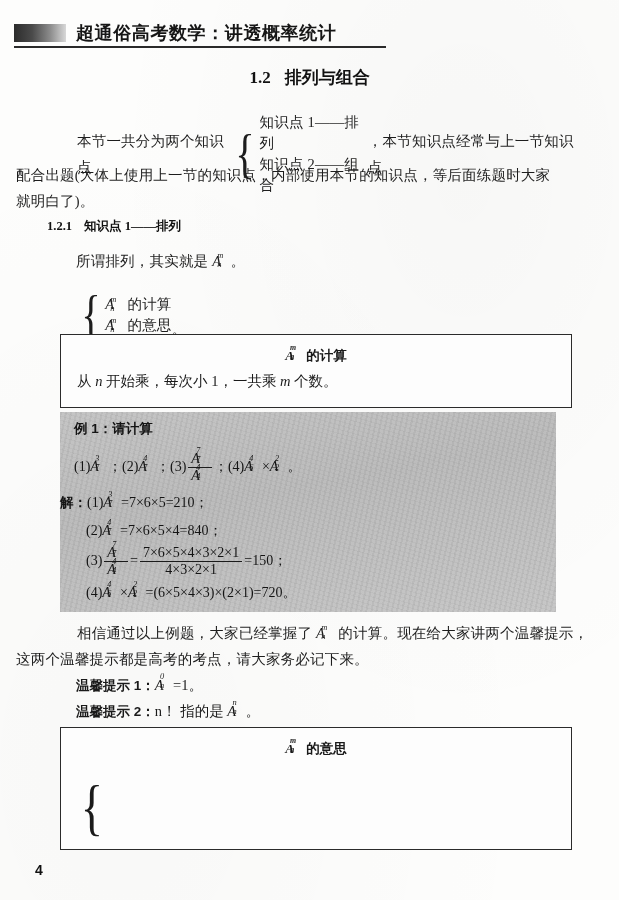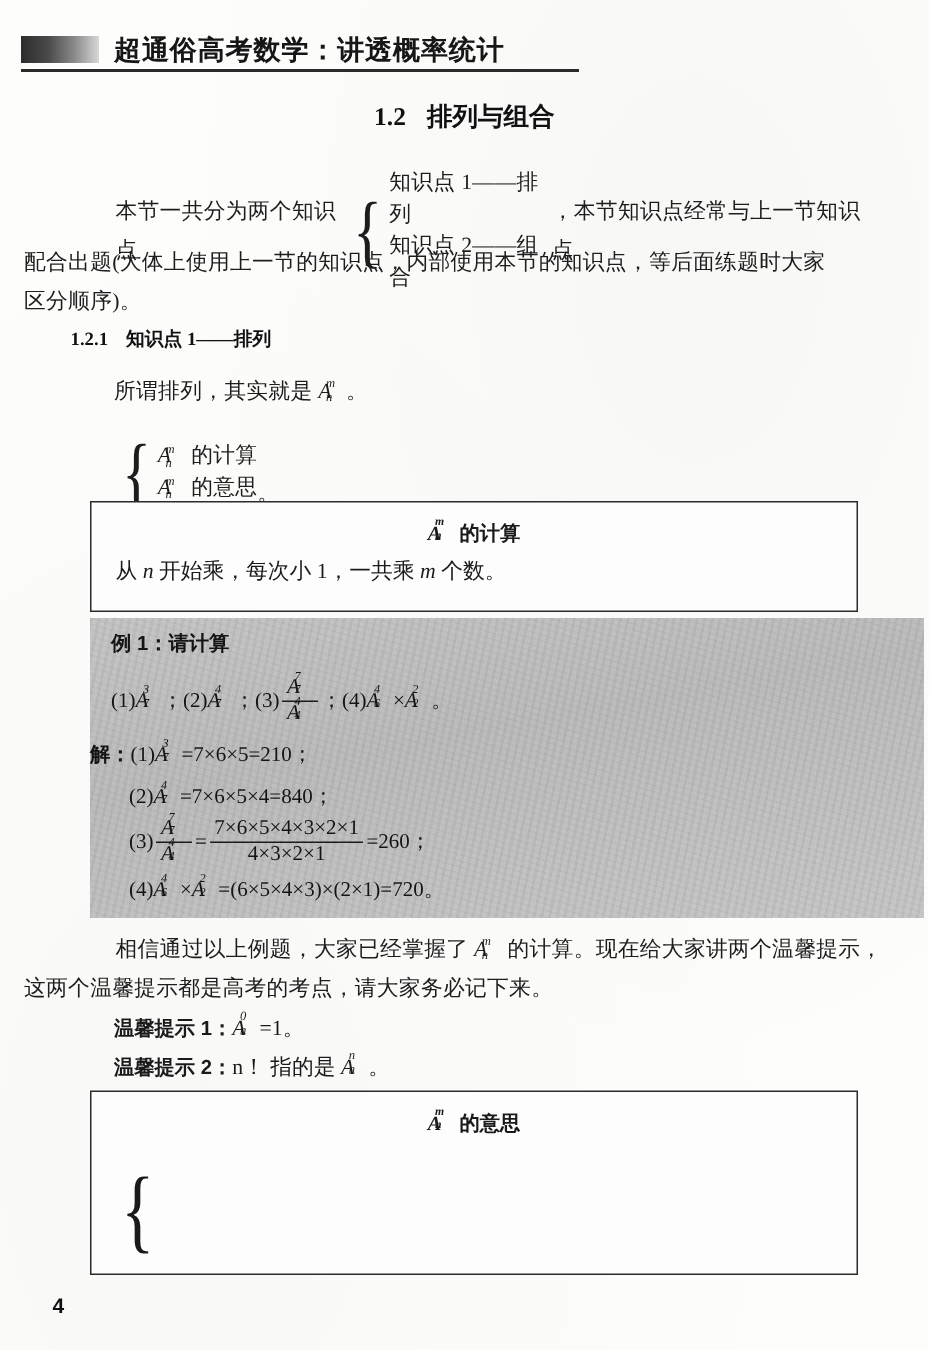--- a/index.html
+++ b/index.html
@@ -147,21 +147,21 @@
       <span class="cjk" style="margin-left:30px;">本节一共分为两个知识点</span>
       <span class="brace brace-tall">{</span>
       <span class="brace-items">
         <span class="cjk" style="display:block;">知识点 1——排列</span>
         <span class="cjk" style="display:block;">知识点 2——组合</span>
       </span>
       <span class="cjk">，本节知识点经常与上一节知识点</span>
     </span>
   </div>
   <div class="p cjk" style="left:16px; top:162px; width:590px;">配合出题(大体上使用上一节的知识点，内部使用本节的知识点，等后面练题时大家</div>
-  <div class="p cjk" style="left:16px; top:188px;">区分顺序)。</div>
+  <div class="p cjk" style="left:16px; top:188px;">就明白了)。</div>
 
   <div class="h-sub">
     <span class="num">1.2.1</span><span class="cjk">知识点 1——排列</span>
   </div>
 
   <div class="p" style="left:76px; top:248px;">
     <span class="cjk">所谓排列，其实就是 </span><span class="A"><span>A</span><span class="sup">m</span><span class="sub">n</span></span><span class="cjk">。</span>
   </div>
 
   <div class="p" style="left:76px; top:288px;">
@@ -177,38 +177,38 @@
 
   <div class="box" style="left:60px; top:334px; width:512px; height:74px;">
     <div class="box-title">
       <span class="A Ab"><span>A</span><span class="sup">m</span><span class="sub">n</span></span><span class="cjk"> 的计算</span>
     </div>
     <div class="box-body">
       <span class="cjk">从 </span><span class="ital">n</span><span class="cjk"> 开始乘，每次小 1，一共乘 </span><span class="ital">m</span><span class="cjk"> 个数。</span>
     </div>
   </div>
 
-  <div class="example" style="left:60px; top:412px; width:556px; height:200px;">
+  <div class="example" style="left:60px; top:412px; width:496px; height:200px;">
 
     <div class="ex-line ex-bold cjk" style="left:14px; top:8px;">例 1：请计算</div>
 
     <div class="ex-line" style="left:14px; top:40px;">
       <span><span>(1)</span><span class="A"><span>A</span><span class="sup">3</span><span class="sub">7</span></span><span>；</span></span><span><span>(2)</span><span class="A"><span>A</span><span class="sup">4</span><span class="sub">7</span></span><span>；</span></span><span><span>(3)</span><span class="frac"><span class="n"><span class="A"><span>A</span><span class="sup">7</span><span class="sub">7</span></span></span><span class="d"><span class="A"><span>A</span><span class="sup">4</span><span class="sub">4</span></span></span></span><span>；</span></span><span><span>(4)</span><span class="A"><span>A</span><span class="sup">4</span><span class="sub">6</span></span><span>×</span><span class="A"><span>A</span><span class="sup">2</span><span class="sub">2</span></span><span>。</span></span>
     </div>
 
     <div class="ex-line" style="left:0; top:82px;">
       <span class="ex-bold cjk">解：</span><span>(1)</span><span class="A"><span>A</span><span class="sup">3</span><span class="sub">7</span></span><span>=7×6×5=210；</span>
     </div>
 
     <div class="ex-line" style="left:26px; top:110px;">
       <span>(2)</span><span class="A"><span>A</span><span class="sup">4</span><span class="sub">7</span></span><span>=7×6×5×4=840；</span>
     </div>
 
     <div class="ex-line" style="left:26px; top:134px;">
-      <span>(3)</span><span class="frac"><span class="n"><span class="A"><span>A</span><span class="sup">7</span><span class="sub">7</span></span></span><span class="d"><span class="A"><span>A</span><span class="sup">4</span><span class="sub">4</span></span></span></span><span>=</span><span class="frac"><span class="n">7×6×5×4×3×2×1</span><span class="d">4×3×2×1</span></span><span>=260；</span>
+      <span>(3)</span><span class="frac"><span class="n"><span class="A"><span>A</span><span class="sup">7</span><span class="sub">7</span></span></span><span class="d"><span class="A"><span>A</span><span class="sup">4</span><span class="sub">4</span></span></span></span><span>=</span><span class="frac"><span class="n">7×6×5×4×3×2×1</span><span class="d">4×3×2×1</span></span><span>=150；</span>
     </div>
 
     <div class="ex-line" style="left:26px; top:172px;">
       <span>(4)</span><span class="A"><span>A</span><span class="sup">4</span><span class="sub">6</span></span><span>×</span><span class="A"><span>A</span><span class="sup">2</span><span class="sub">2</span></span><span>=(6×5×4×3)×(2×1)=720。</span>
     </div>
   </div>
 
   <div class="p" style="left:47px; top:620px;">
     <span class="cjk" style="margin-left:30px;">相信通过以上例题，大家已经掌握了 </span><span class="A"><span>A</span><span class="sup">m</span><span class="sub">n</span></span><span class="cjk"> 的计算。现在给大家讲两个温馨提示，</span>
   </div>

